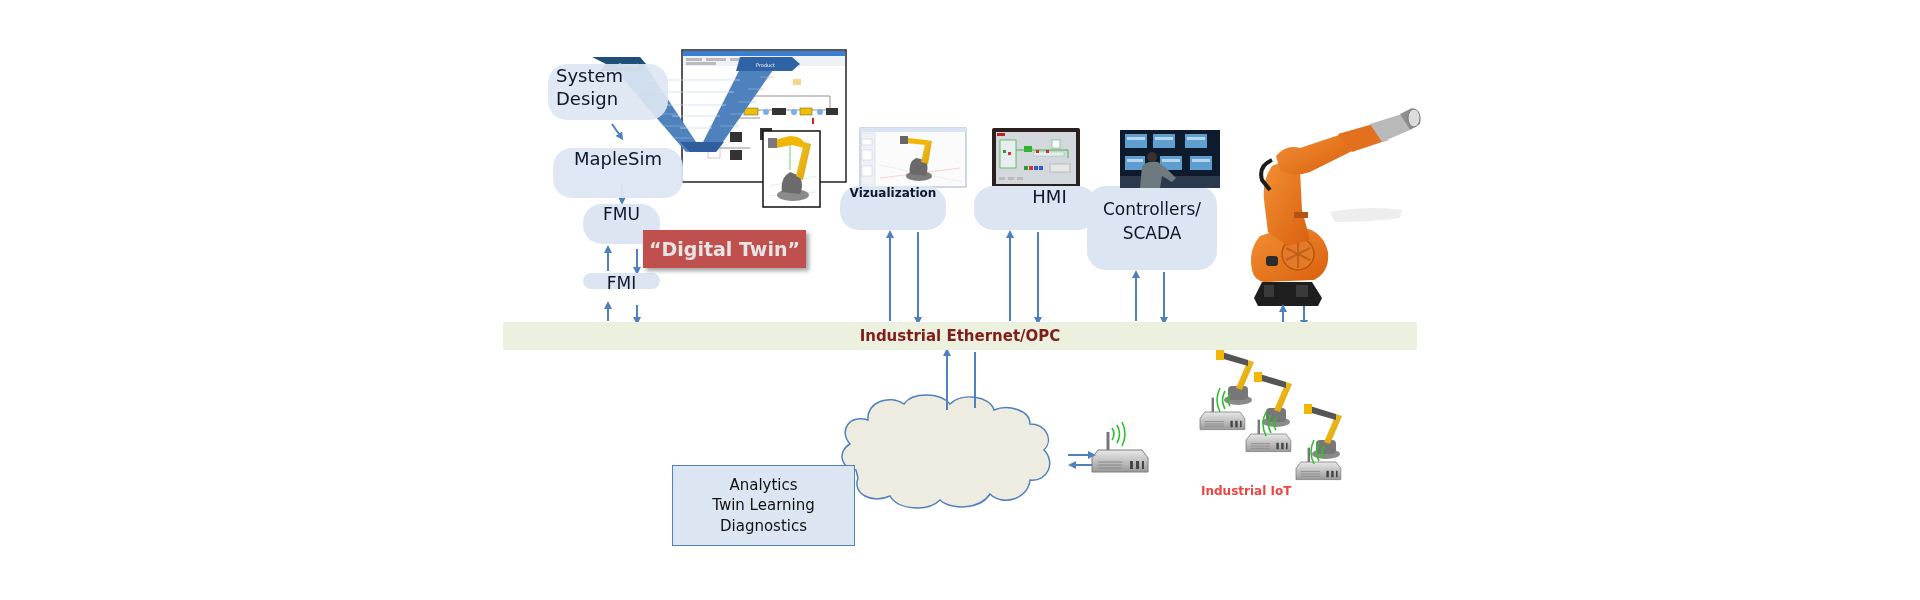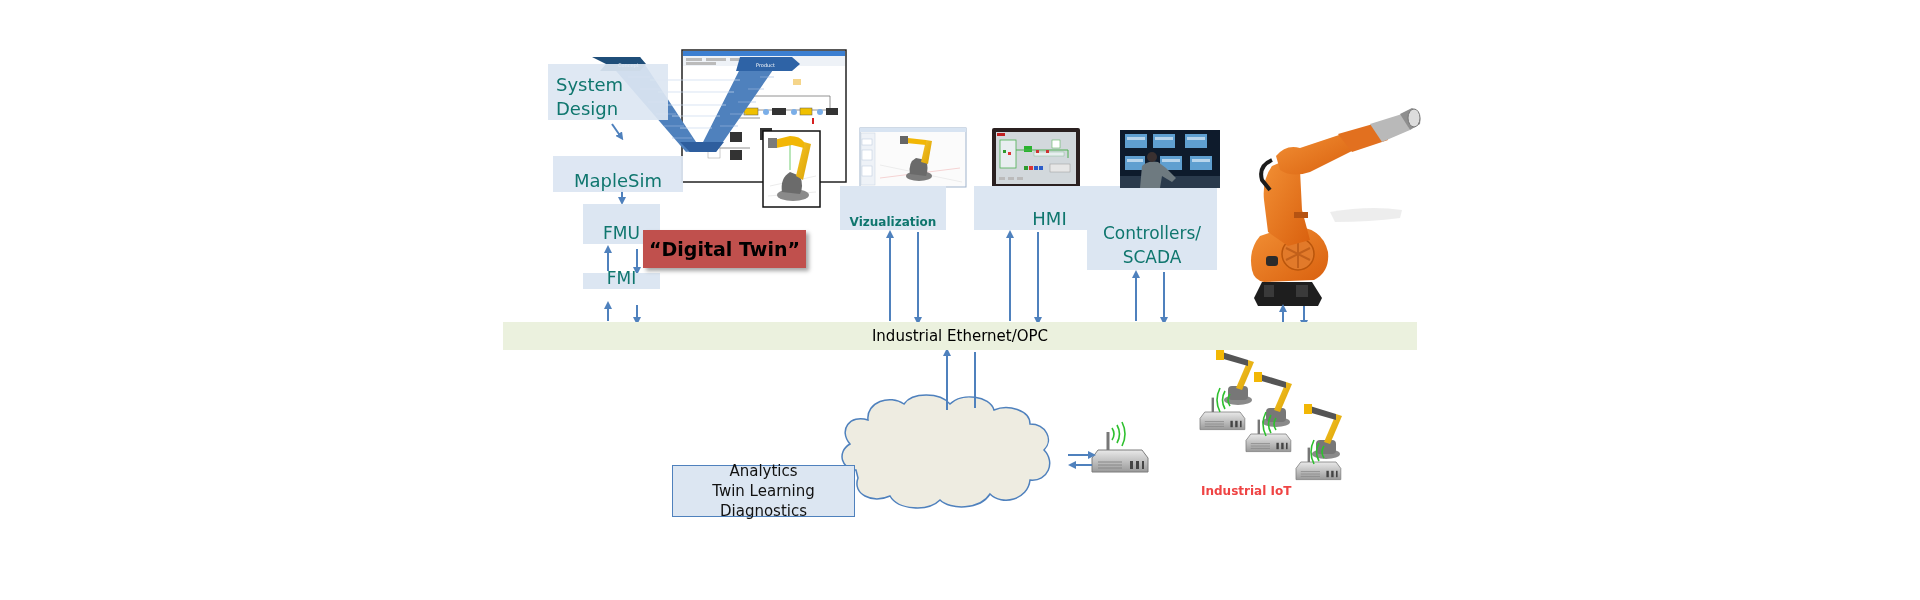--- a/index.html
+++ b/index.html
@@ -1,22 +1,22 @@
 <!DOCTYPE html>
 <html><head>
 <meta charset="utf-8">
 <style>
   html, body { margin:0; padding:0; background:#ffffff; }
   body { width:1920px; height:600px; position:relative; overflow:hidden; font-family:"Liberation Sans", sans-serif; }
-  .box { position:absolute; background:#DCE6F2; color:#0f766e; display:flex; align-items:flex-end; justify-content:center; text-align:center; font-family:"DejaVu Sans", sans-serif; }
+  .box { position:absolute; background:#DCE6F2; color:#0f172a; display:flex; align-items:flex-start; justify-content:center; text-align:center; font-family:"DejaVu Sans", sans-serif;border-radius:19px; }
   .boxlbl { line-height:1.25; }
   .bus { position:absolute; left:503px; top:322px; width:914px; height:28px; background:#EBF1DE; display:flex; align-items:center; justify-content:center; }
-  .bus span { font-family:"DejaVu Sans", sans-serif; font-weight:normal; font-size:15px; color:#000000; }
-  .twin { position:absolute; left:643px; top:230px; width:163px; height:38px; background:#C0504D; color:#000000; display:flex; align-items:center; justify-content:center; font-family:"DejaVu Sans", sans-serif; font-weight:bold; font-size:19px; box-shadow:3px 3px 4px rgba(0,0,0,0.35); }
-  .analytics { position:absolute; left:672px; top:465px; width:183px; height:52px; background:#DCE6F2; border:1.5px solid #4F81BD; box-sizing:border-box; display:flex; flex-direction:column; align-items:center; justify-content:center; font-family:"DejaVu Sans", sans-serif; font-size:15px; line-height:1.35; color:#111; }
+  .bus span { font-family:"DejaVu Sans", sans-serif; font-weight:bold; font-size:15px; color:#7f1d1d; }
+  .twin { position:absolute; left:643px; top:230px; width:163px; height:38px; background:#C0504D; color:#e5e5e5; display:flex; align-items:center; justify-content:center; font-family:"DejaVu Sans", sans-serif; font-weight:bold; font-size:19px; box-shadow:3px 3px 4px rgba(0,0,0,0.35); }
+  .analytics { position:absolute; left:672px; top:465px; width:183px; height:81px; background:#DCE6F2; border:1.5px solid #4F81BD; box-sizing:border-box; display:flex; flex-direction:column; align-items:center; justify-content:center; font-family:"DejaVu Sans", sans-serif; font-size:15px; line-height:1.35; color:#111; }
   .iot-label { position:absolute; left:1201px; top:484px; font-family:"DejaVu Sans", sans-serif; font-weight:bold; font-size:12px; color:#ef4444; }
   svg.overlay { position:absolute; left:0; top:0; }
 </style>
 </head>
 <body>
 
 <svg class="overlay" width="1920" height="600" viewBox="0 0 1920 600">
   <defs>
     <marker id="ah" markerWidth="8" markerHeight="8" refX="4" refY="4" orient="auto" markerUnits="userSpaceOnUse">
       <path d="M0,0 L8,4 L0,8 Z" fill="#4F81BD"></path>
@@ -313,21 +313,21 @@
   </g>
 </svg>
 
 <div class="box" style="left:548px;top:64px;width:120px;height:56px;background:rgba(220,230,242,0.92);justify-content:flex-start;padding-left:8px;box-sizing:border-box;">
   <div class="boxlbl" style="font-size:18px;text-align:left;line-height:1.3;">
     <div>System</div>
     <div>Design</div>
   </div>
 </div>
 
-<div class="box" style="left:553px;top:156px;width:130px;height:36px;background:rgba(220,230,242,0.95);">
+<div class="box" style="left:553px;top:148px;width:130px;height:50px;background:rgba(220,230,242,0.95);">
   <span class="boxlbl" style="font-size:18px;">MapleSim</span>
 </div>
 
 <div class="box" style="left:583px;top:204px;width:77px;height:40px;">
   <span class="boxlbl" style="font-size:17px;">FMU</span>
 </div>
 
 <div class="box" style="left:583px;top:273px;width:77px;height:16px;">
   <span class="boxlbl" style="font-size:17px;">FMI</span>
 </div>

